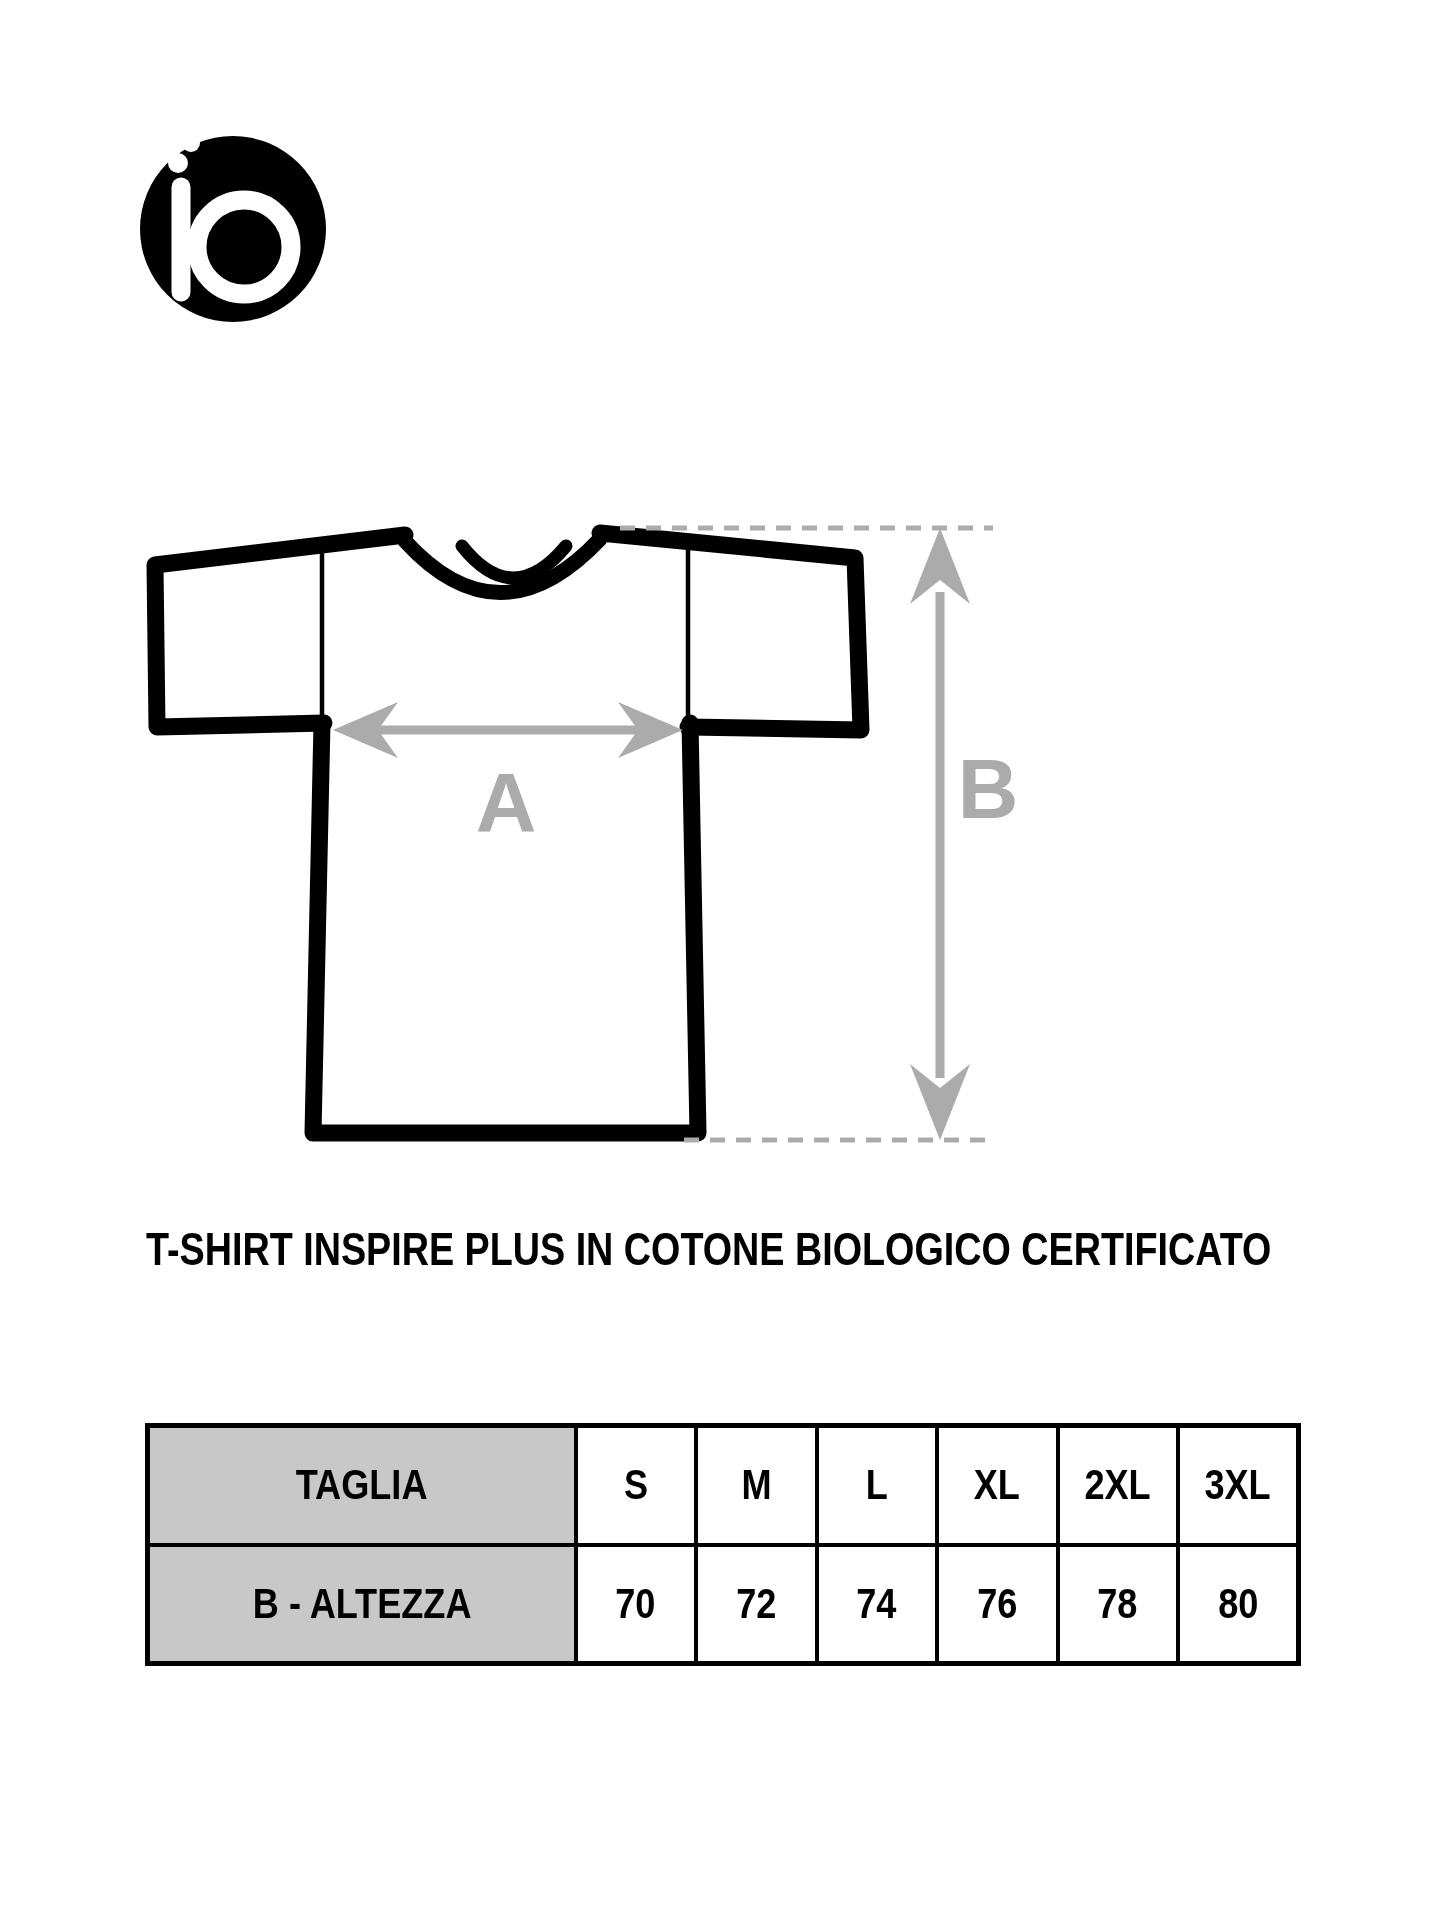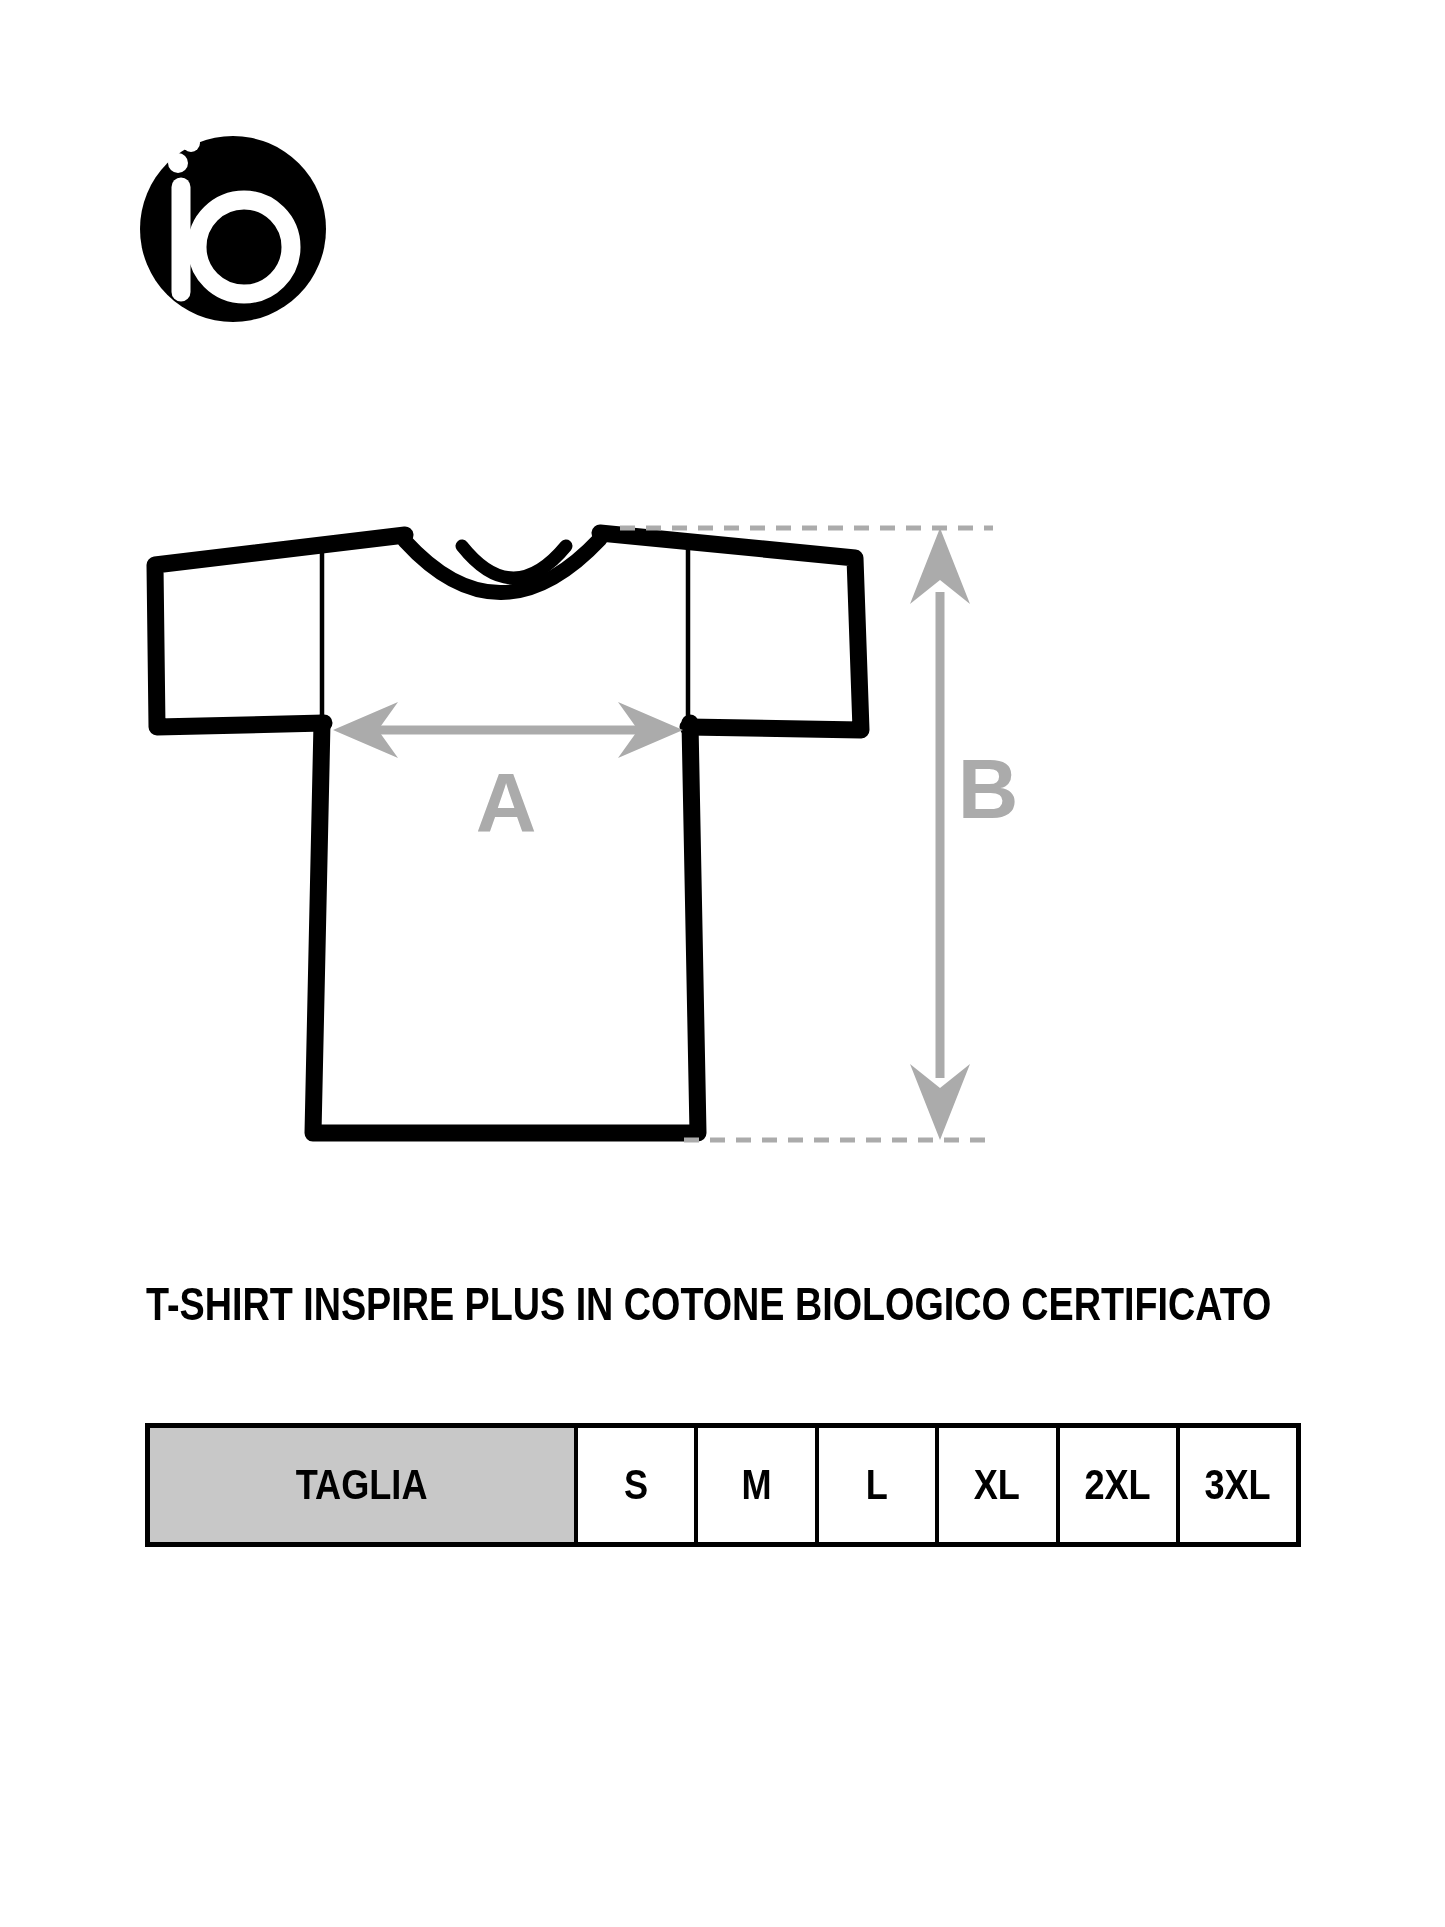--- a/index.html
+++ b/index.html
@@ -6,21 +6,21 @@
   .page{
     position:relative;
     width:1445px;height:1927px;
     background:#ffffff;
     font-family:"Liberation Sans",sans-serif;
     overflow:hidden;
   }
   .logo{position:absolute;left:138px;top:134px;width:190px;height:190px;}
   .diagram{position:absolute;left:100px;top:480px;width:920px;height:700px;}
   .title-block{
-    position:absolute;left:146px;top:1266px;width:1200px;
+    position:absolute;left:146px;top:1211px;width:1200px;
     font-weight:bold;color:#000;font-size:46px;line-height:76px;
     white-space:nowrap;
   }
   .cxl{display:inline-block;transform:scaleX(0.82);transform-origin:0 50%;letter-spacing:0px;}
   .cx{display:inline-block;transform:scaleX(0.86);transform-origin:50% 50%;}
   table.size-table{
     position:absolute;left:145px;top:1423px;width:1156px;
     border-collapse:collapse;table-layout:fixed;
     border:5px solid #000;
   }
@@ -100,16 +100,25 @@
     <tbody>
         <tr>
       <td class="rowhead"><span class="cx">TAGLIA</span></td>
       <td><span class="cx">S</span></td>
       <td><span class="cx">M</span></td>
       <td><span class="cx">L</span></td>
       <td><span class="cx">XL</span></td>
       <td><span class="cx">2XL</span></td>
       <td><span class="cx">3XL</span></td>
     </tr>
+    <tr>
+      <td class="rowhead"><span class="cx">B - ALTEZZA</span></td>
+      <td><span class="cx">70</span></td>
+      <td><span class="cx">72</span></td>
+      <td><span class="cx">74</span></td>
+      <td><span class="cx">76</span></td>
+      <td><span class="cx">78</span></td>
+      <td><span class="cx">80</span></td>
+    </tr>
   </tbody>
     </table>
 
 </div>
 
 </body></html>

